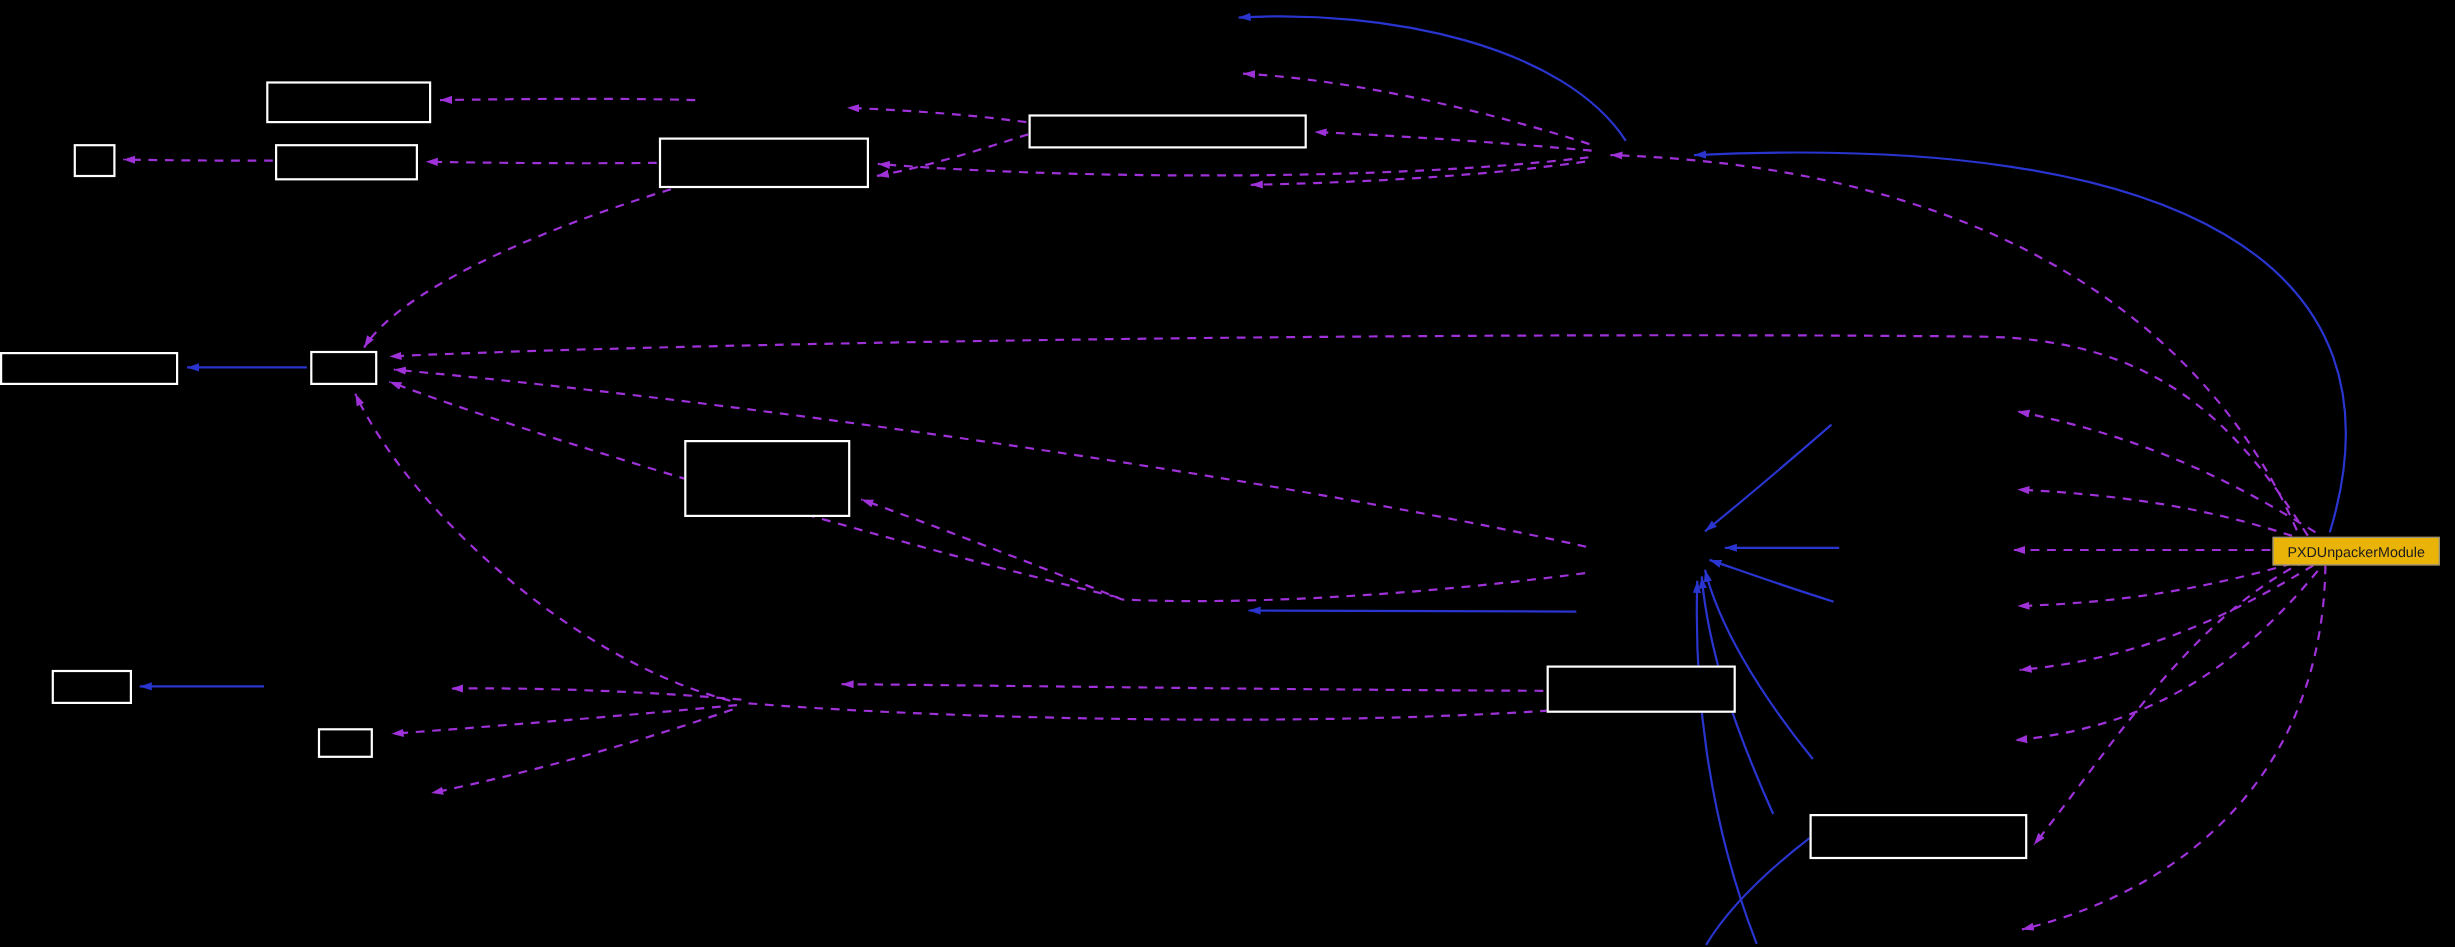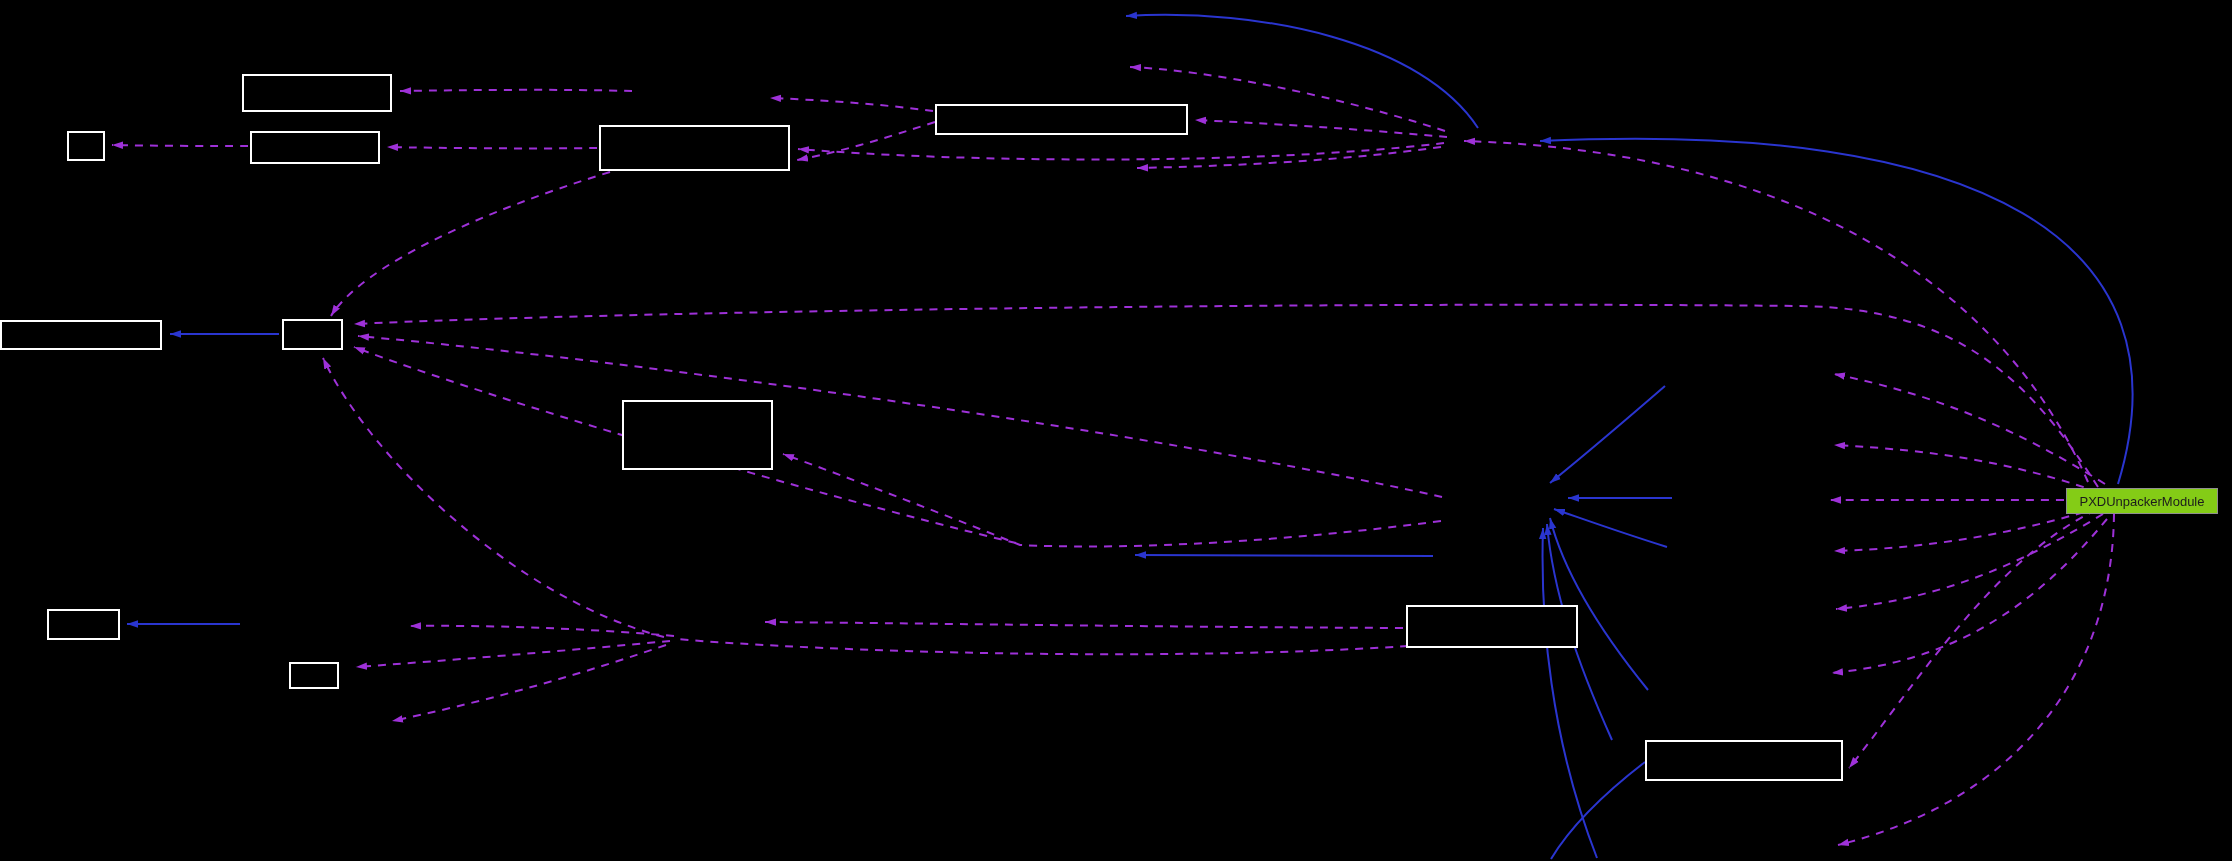--- a/index.html
+++ b/index.html
@@ -101,16 +101,16 @@
     <div class="gnode" style="left: 250px; top: 131px; width: 130px; height: 33px; background: rgb(0, 0, 0); border-color: rgb(255, 255, 255);"><span class="nlabel"></span></div>
     <div class="gnode" style="left: 599px; top: 125px; width: 191px; height: 46px; background: rgb(0, 0, 0); border-color: rgb(255, 255, 255);"><span class="nlabel"></span></div>
     <div class="gnode" style="left: 935px; top: 104px; width: 253px; height: 31px; background: rgb(0, 0, 0); border-color: rgb(255, 255, 255);"><span class="nlabel"></span></div>
     <div class="gnode" style="left: 0px; top: 320px; width: 162px; height: 30px; background: rgb(0, 0, 0); border-color: rgb(255, 255, 255);"><span class="nlabel"></span></div>
     <div class="gnode" style="left: 282px; top: 319px; width: 61px; height: 31px; background: rgb(0, 0, 0); border-color: rgb(255, 255, 255);"><span class="nlabel"></span></div>
     <div class="gnode" style="left: 622px; top: 400px; width: 151px; height: 70px; background: rgb(0, 0, 0); border-color: rgb(255, 255, 255);"><span class="nlabel"></span></div>
     <div class="gnode" style="left: 47px; top: 609px; width: 73px; height: 31px; background: rgb(0, 0, 0); border-color: rgb(255, 255, 255);"><span class="nlabel"></span></div>
     <div class="gnode" style="left: 289px; top: 662px; width: 50px; height: 27px; background: rgb(0, 0, 0); border-color: rgb(255, 255, 255);"><span class="nlabel"></span></div>
     <div class="gnode" style="left: 1406px; top: 605px; width: 172px; height: 43px; background: rgb(0, 0, 0); border-color: rgb(255, 255, 255);"><span class="nlabel"></span></div>
     <div class="gnode" style="left: 1645px; top: 740px; width: 198px; height: 41px; background: rgb(0, 0, 0); border-color: rgb(255, 255, 255);"><span class="nlabel"></span></div>
-    <div class="gnode current" style="left: 2066px; top: 488px; width: 152px; height: 26px; background: #84cc16; border-color: rgb(143, 143, 143); color: rgb(28, 28, 28);">
+    <div class="gnode current" style="left: 2066px; top: 488px; width: 152px; height: 26px; background: #eab308; border-color: rgb(143, 143, 143); color: rgb(28, 28, 28);">
       <span class="nlabel">PXDUnpackerModule</span>
     </div>
   </div>
 
 </body></html>

